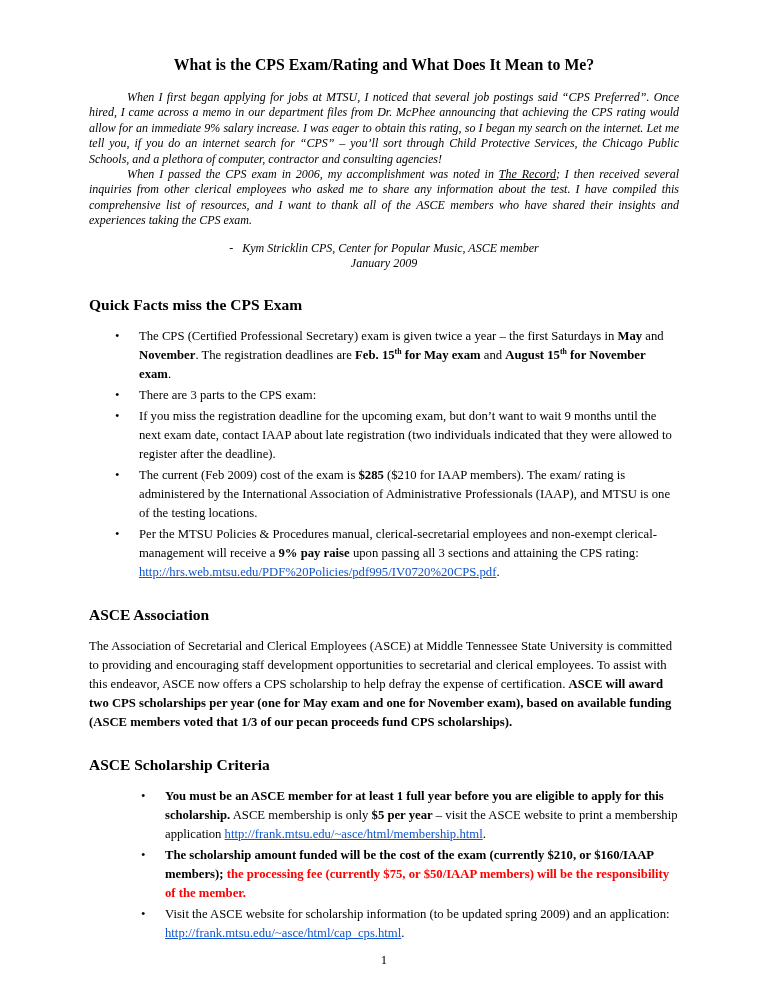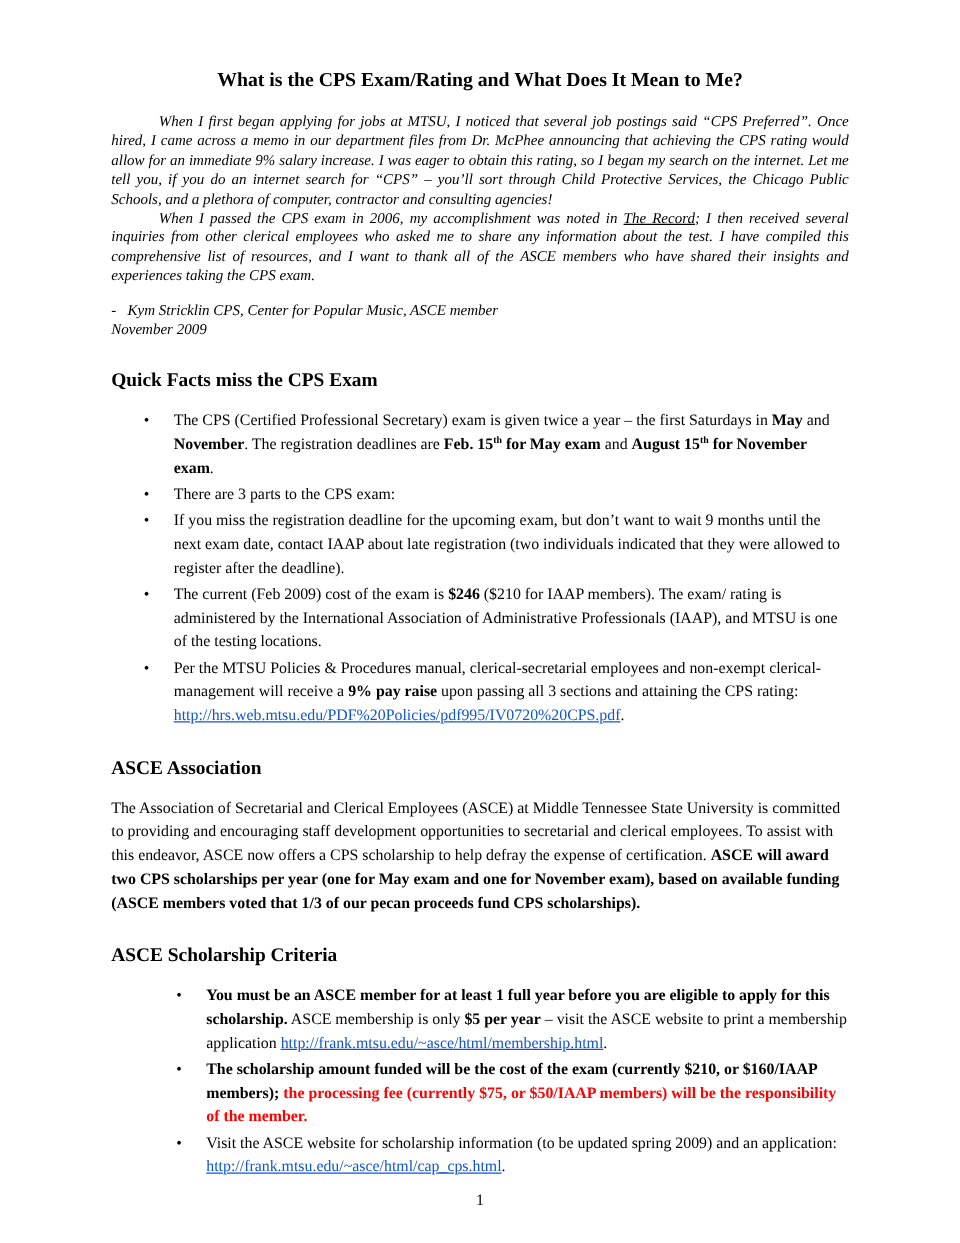--- a/index.html
+++ b/index.html
@@ -4,21 +4,21 @@
 <style>
   :root{ --link:#1155CC; --red:#FF0000; }
   html,body{ margin:0; padding:0; background:#ffffff; }
   .page{
     width:768px; height:994px; box-sizing:border-box; position:relative; overflow:hidden;
     padding:56px 89px 0 89px; background:#ffffff; color:#000;
     font-family:"Liberation Serif", serif;
   }
   .title{ font-size:15.8px; font-weight:bold; text-align:center; margin:0 0 16px 0; }
   .intro{ font-size:12px; font-style:italic; text-align:justify; line-height:15.4px; text-indent:38px; margin:0; }
-  .signature{ font-size:12px; font-style:italic; text-align:left; line-height:15.8px; margin:12px 0 0 0; }
+  .signature{ font-size:12px; font-style:italic; text-align:center; line-height:15.8px; margin:12px 0 0 0; }
   .heading{ font-size:15.5px; font-weight:bold; margin:24px 0 13px 0; }
   .para{ font-size:12.7px; line-height:19px; margin:0 0 2px 0; }
   .bullet{ position:relative; font-size:12.7px; line-height:19px; margin:0 0 2px 0; }
   .bullet.facts{ padding-left:50px; }
   .bullet.criteria{ padding-left:76px; }
   .bullet .marker{ position:absolute; top:0; }
   .bullet.facts .marker{ left:26px; }
   .bullet.criteria .marker{ left:52px; }
   .subline{ font-size:12.7px; line-height:19px; padding-left:76px; margin:0 0 2px 0; }
   .b{ font-weight:bold;margin-top:40px; }
@@ -29,26 +29,26 @@
   .page-number{ position:absolute; left:0; right:0; bottom:26px; text-align:center; font-size:12.7px; }
 </style>
 </head>
 <body>
 
 <div class="page">
   <div id="doc-flow">
       <h1 class="title"><span>What is the CPS Exam/Rating and What Does It Mean to Me?</span></h1>
       <p class="intro"><span>When I first began applying for jobs at MTSU, I noticed that several job postings said “CPS Preferred”. Once hired, I came across a memo in our department files from Dr. McPhee announcing that achieving the CPS rating would allow for an immediate 9% salary increase.  I was eager to obtain this rating, so I began my search on the internet.  Let me tell you, if you do an internet search for “CPS” – you’ll sort through Child Protective Services, the Chicago Public Schools, and a plethora of computer, contractor and consulting agencies!</span></p>
       <p class="intro"><span>When I passed the CPS exam in 2006, my accomplishment was noted in </span><span class="u">The Record</span><span>; I then received several inquiries from other clerical employees who asked me to share any information about the test.  I have compiled this comprehensive list of resources, and I want to thank all of the ASCE members who have shared their insights and experiences taking the CPS exam.</span></p>
-      <p class="signature"><span>-&nbsp;&nbsp;&nbsp;Kym Stricklin CPS, Center for Popular Music, ASCE member</span><br><span>November 2009</span></p>
+      <p class="signature"><span>-&nbsp;&nbsp;&nbsp;Kym Stricklin CPS, Center for Popular Music, ASCE member</span><br><span>January 2009</span></p>
       <h2 class="heading"><span>Quick Facts miss the CPS Exam</span></h2>
       <div class="bullet facts"><span class="marker">•</span><span>The CPS (Certified Professional Secretary) exam is given twice a year – the first Saturdays in </span><span class="b">May</span><span> and </span><span class="b">November</span><span>.  The registration deadlines are </span><span class="b">Feb. 15</span><sup class="b">th</sup><span class="b"> for May exam</span><span> and </span><span class="b">August 15</span><sup class="b">th</sup><span class="b"> for November exam</span><span>.</span></div>
       <div class="bullet facts"><span class="marker">•</span><span>There are 3 parts to the CPS exam:</span></div>
       <div class="bullet facts"><span class="marker">•</span><span>If you miss the registration deadline for the upcoming exam, but don’t want to wait 9 months until the next exam date, contact IAAP about late registration (two individuals indicated that they were allowed to register after the deadline).</span></div>
-      <div class="bullet facts"><span class="marker">•</span><span>The current (Feb 2009) cost of the exam is </span><span class="b">$246</span><span> ($210 for IAAP members).  The exam/ rating is administered by the International Association of Administrative Professionals (IAAP), and MTSU is one of the testing locations.</span></div>
+      <div class="bullet facts"><span class="marker">•</span><span>The current (Feb 2009) cost of the exam is </span><span class="b">$285</span><span> ($210 for IAAP members).  The exam/ rating is administered by the International Association of Administrative Professionals (IAAP), and MTSU is one of the testing locations.</span></div>
       <div class="bullet facts"><span class="marker">•</span><span>Per the MTSU Policies &amp; Procedures manual, clerical-secretarial employees and non-exempt clerical-management will receive a </span><span class="b">9% pay raise</span><span> upon passing all 3 sections and attaining the CPS rating: </span><a class="link" href="#">http://hrs.web.mtsu.edu/PDF%20Policies/pdf995/IV0720%20CPS.pdf</a><span>.</span></div>
       <h2 class="heading"><span>ASCE Association</span></h2>
       <p class="para"><span>The Association of Secretarial and Clerical Employees (ASCE) at Middle Tennessee State University is committed to providing and encouraging staff development opportunities to secretarial and clerical employees.  To assist with this endeavor, ASCE now offers a CPS scholarship to help defray the expense of certification.  </span><span class="b">ASCE will award two CPS scholarships per year (one for May exam and one for November exam), based on available funding (ASCE members voted that 1/3 of our pecan proceeds fund CPS scholarships).</span></p>
       <h2 class="heading"><span>ASCE Scholarship Criteria</span></h2>
       <div class="bullet criteria"><span class="marker">•</span><span class="b">You must be an ASCE member for at least 1 full year before you are eligible to apply for this scholarship.</span><span>  ASCE membership is only </span><span class="b">$5 per year</span><span> – visit the ASCE website to print a membership application </span><a class="link" href="#">http://frank.mtsu.edu/~asce/html/membership.html</a><span>.</span></div>
       <div class="bullet criteria"><span class="marker">•</span><span class="b">The scholarship amount funded will be the cost of the exam (currently $210, or $160/IAAP members); </span><span class="red">the processing fee (currently $75, or $50/IAAP members) will be the responsibility of the member.</span></div>
       <div class="bullet criteria"><span class="marker">•</span><span>Visit the ASCE website for scholarship information (to be updated spring 2009) and an application: </span><a class="link" href="#">http://frank.mtsu.edu/~asce/html/cap_cps.html</a><span>.</span></div>
     </div>
   <div class="page-number">1</div>
 </div>

